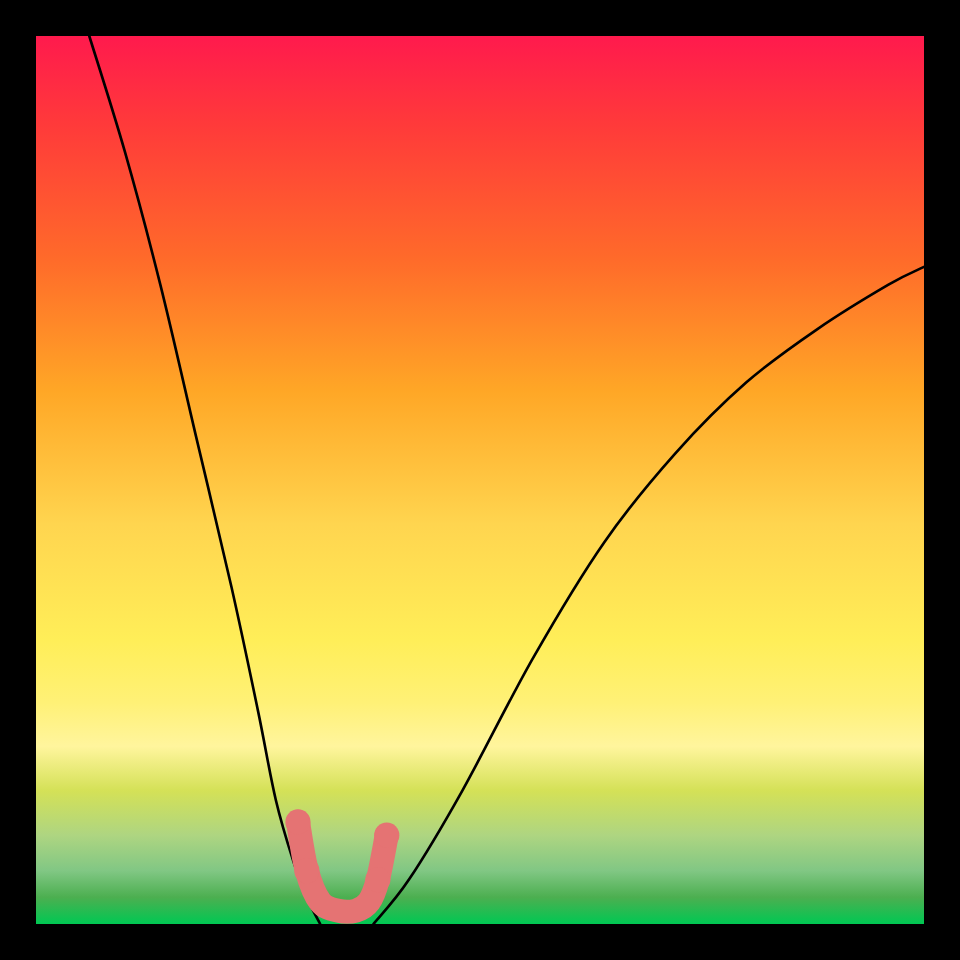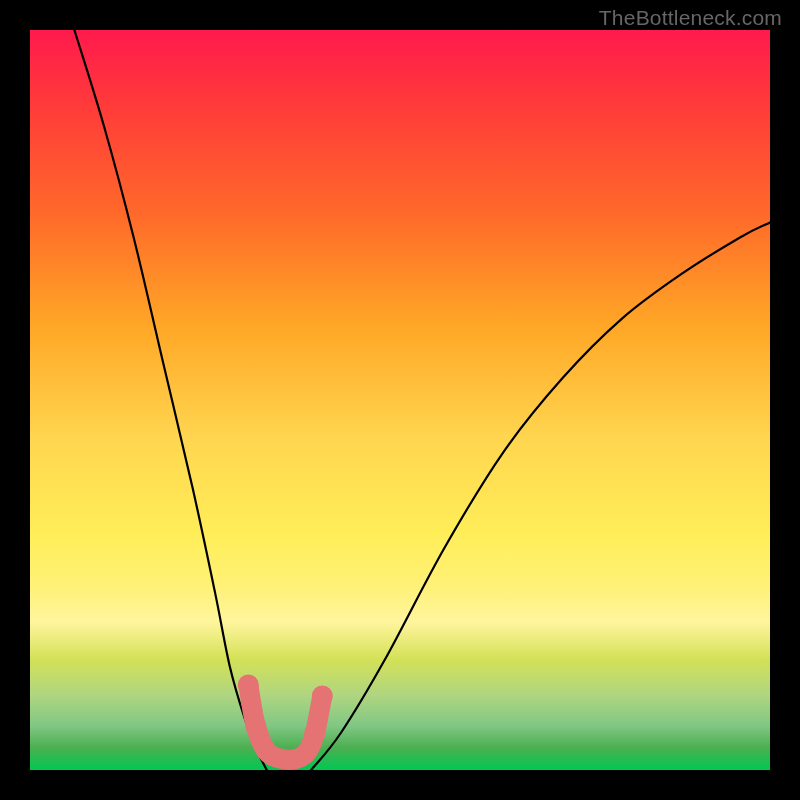--- a/index.html
+++ b/index.html
@@ -73,21 +73,20 @@
   }
   .worm-dot {
     fill: #e57373;
   }
 </style>
 </head>
 <body>
 
 <div class="frame">
 
-  <div class="attribution">TheBottleneck.com</div>
 
   <div class="plot-area">
     <svg class="curves" viewBox="0 0 740 740">
 
       <path id="left-curve" class="curve" d="M 44.4 0 C 49.33333333333333 16.033333333333342, 64.13333333333333 61.66666666666671, 74 96.20000000000005 C 83.86666666666667 130.73333333333338, 93.73333333333335 167.7333333333334, 103.60000000000001 207.20000000000005 C 113.46666666666667 246.66666666666669, 123.33333333333331 291.0666666666666, 133.2 332.99999999999994 C 143.06666666666666 374.9333333333333, 154.16666666666669 420.56666666666666, 162.8 458.8 C 171.43333333333334 497.03333333333336, 178.83333333333334 532.8, 185 562.4 C 191.16666666666666 592, 194.86666666666667 615.4333333333333, 199.8 636.4 C 204.73333333333335 657.3666666666667, 210.28333333333333 674.6333333333334, 214.6 688.2 C 218.91666666666666 701.7666666666667, 222 709.1666666666666, 225.7 717.8 C 229.39999999999998 726.4333333333333, 234.95000000000002 736.3, 236.8 740"></path>
 
       <path id="right-curve" class="curve" d="M 281.2 740 C 286.1333333333333 733.8333333333334, 298.4666666666667 721.5, 310.8 703 C 323.1333333333333 684.5, 337.93333333333334 659.8333333333334, 355.2 629 C 372.46666666666664 598.1666666666666, 394.6666666666667 552.5333333333333, 414.40000000000003 518 C 434.1333333333334 483.4666666666667, 453.8666666666667 450.1666666666667, 473.6 421.8 C 493.33333333333337 393.43333333333334, 513.0666666666666 369.99999999999994, 532.8 347.79999999999995 C 552.5333333333333 325.59999999999997, 572.2666666666667 305.8666666666667, 592 288.6 C 611.7333333333333 271.33333333333337, 631.4666666666667 257.76666666666665, 651.2 244.2 C 670.9333333333334 230.63333333333333, 695.6 215.83333333333337, 710.4 207.20000000000005 C 725.1999999999999 198.56666666666672, 735.0666666666666 194.86666666666665, 740 192.39999999999998"></path>
 
       <path id="worm-path" class="worm" d="M 218.29999999999998 654.9 C 219.5333333333333 661.6833333333333, 222.61666666666665 684.5, 225.7 695.6 C 228.78333333333333 706.7, 232.48333333333335 715.95, 236.8 721.5 C 241.11666666666667 727.05, 246.66666666666669 727.6666666666666, 251.60000000000002 728.9 C 256.53333333333336 730.1333333333333, 262.0833333333333 730.1333333333333, 266.4 728.9 C 270.71666666666664 727.6666666666666, 274.41666666666663 725.8166666666666, 277.5 721.5 C 280.58333333333337 717.1833333333334, 282.4333333333334 712.25, 284.90000000000003 703 C 287.3666666666667 693.75, 291.06666666666666 672.1666666666666, 292.3 666"></path>
 

